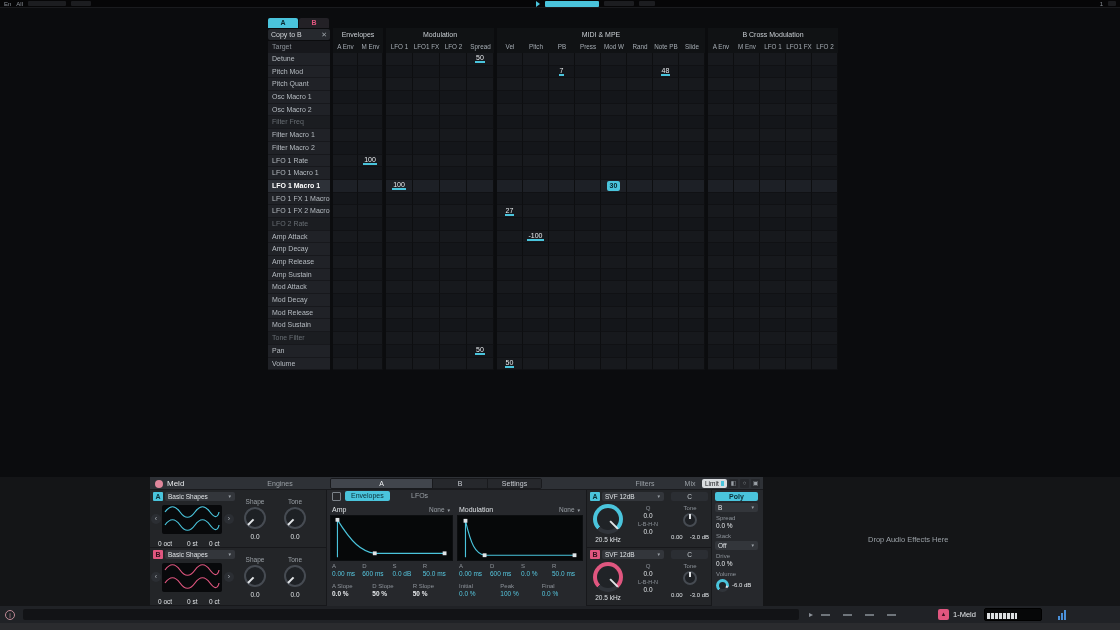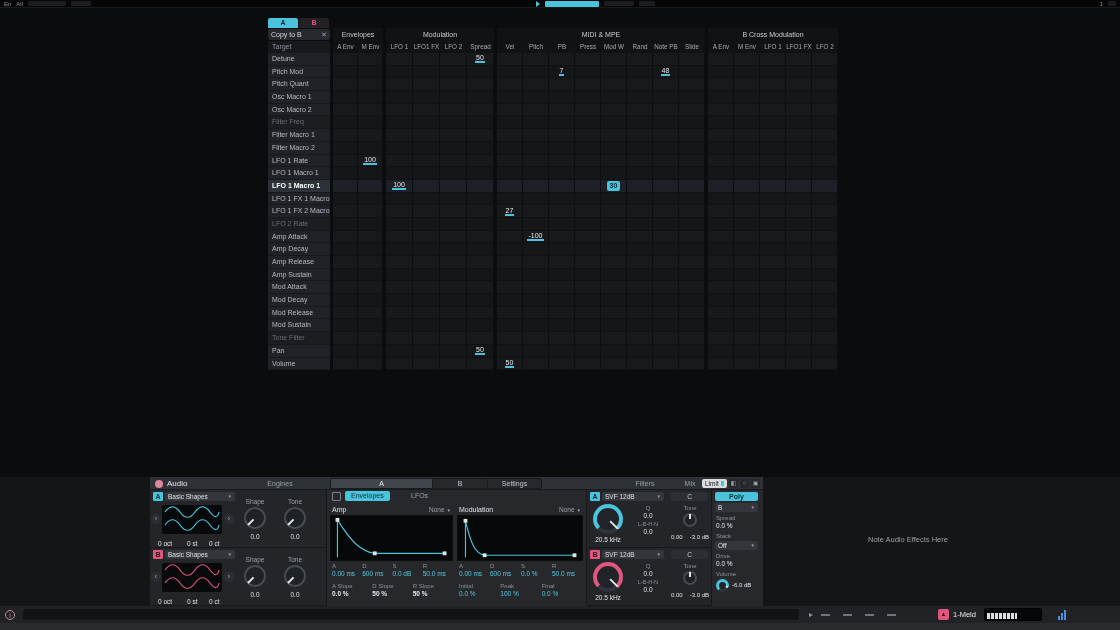--- a/index.html
+++ b/index.html
@@ -907,21 +907,21 @@
           </div>
         </div>
     </div>
   </div>
 
   <div class="devgap"></div>
 
   <div class="dev">
     <div class="dev-titlebar">
       <span class="dev-power"></span>
-      <span class="dev-title">Audio</span>
+      <span class="dev-title">Meld</span>
       <span class="tb-sec engines-lb">Engines</span>
       <div class="dev-tabs">
         <div class="dev-tab dt-a active">A</div>
         <div class="dev-tab dt-b">B</div>
         <div class="dev-tab dt-s">Settings</div>
       </div>
       <span class="tb-sec filters-lb">Filters</span>
       <span class="tb-sec mix-lb">Mix</span>
       <div class="limit-btn">
         <span>Limit</span>
@@ -1167,21 +1167,21 @@
       <span class="p-v" style="top:70px">0.0 %</span>
       <span class="p-l" style="top:81px">Volume</span>
       <div class="knob kvol pvol-knob" style="--a:100deg">
           <div class="ptr"></div>
         </div>
       <span class="pvol-val">-6.0 dB</span>
     </div>
   </div>
 
   <div class="drop">
-    <span class="drop-text">Note Audio Effects Here</span>
+    <span class="drop-text">Drop Audio Effects Here</span>
   </div>
 
   <div class="status">
     <span class="info-i">i</span>
     <span class="status-strip"></span>
     <span class="s-play">▸</span>
     <div class="s-dashes">
       <span class="s-dash"></span>
       <span class="s-dash"></span>
       <span class="s-dash"></span>

